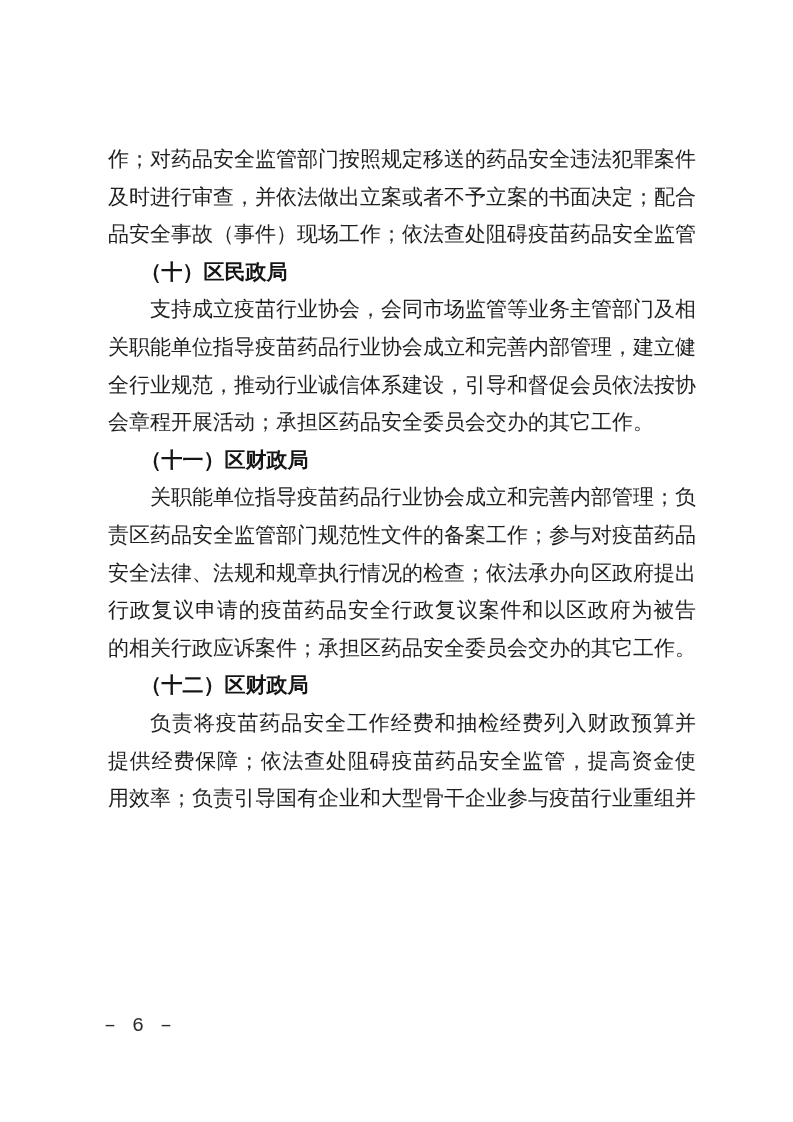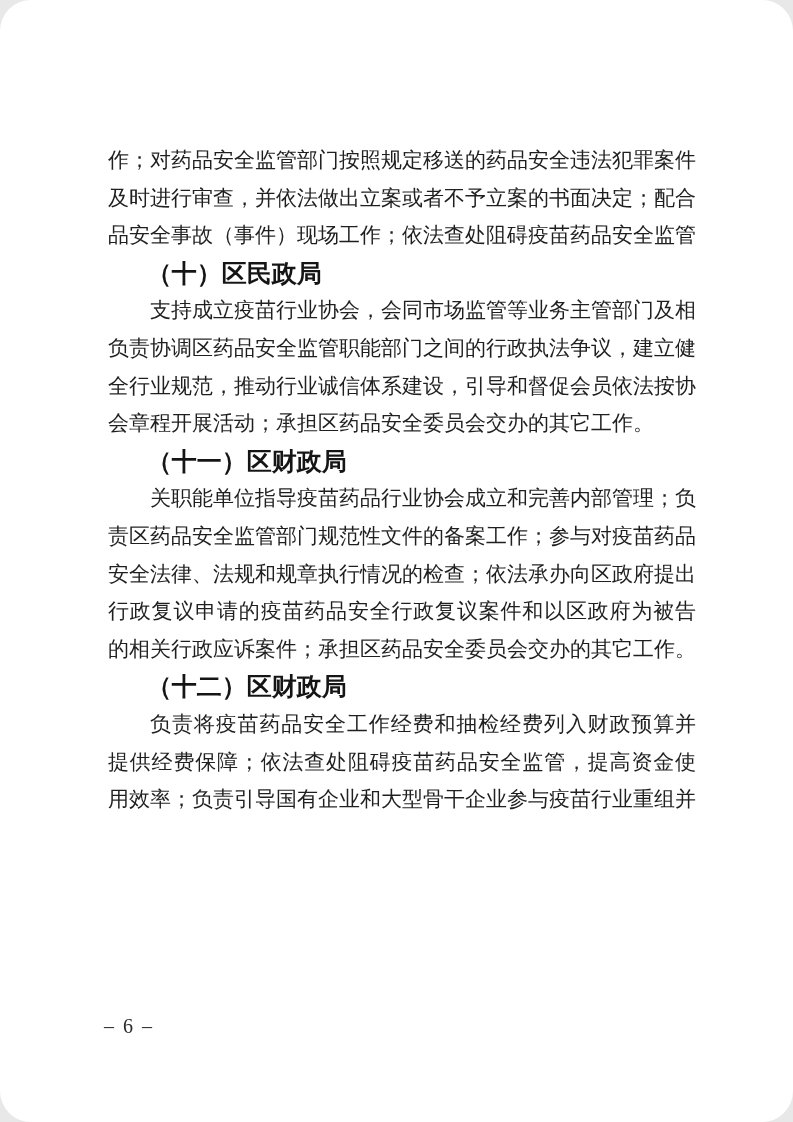--- a/index.html
+++ b/index.html
@@ -8,23 +8,22 @@
     padding: 0;
     background: #e8e8e8;
   }
   .page {
     position: relative;
     width: 793px;
     height: 1122px;
     margin: 0 auto;
     background: #ffffff;
     overflow: hidden;
-    font-family: Liberation Serif, serif;
+    font-family: Liberation Mono, monospace;
     color: #1f1f1f;
-    border-radius: 31px;
   }
   .text-block {
     position: absolute;
     left: 108px;
     top: 142px;
     width: 588px;
     font-size: 21px;
     line-height: 37.6px;
   }
   .para { margin: 0; }
@@ -37,21 +36,21 @@
     text-align: justify;
     text-align-last: justify;
   }
   .line.first {
     text-indent: 2em;
   }
   .heading {
     margin: 0;
     height: 37.6px;
     line-height: 37.6px;
-    font-size: 25px;
+    font-size: 21px;
     font-weight: bold;
     color: #151515;
     text-indent: 1.55em;
     white-space: nowrap;
   }
   .page-number {
     position: absolute;
     left: 104px;
     top: 1012px;
     font-size: 20px;
@@ -69,21 +68,21 @@
 
     <div class="para">
       <div class="line j">作；对药品安全监管部门按照规定移送的药品安全违法犯罪案件</div>
       <div class="line j">及时进行审查，并依法做出立案或者不予立案的书面决定；配合</div>
       <div class="line j">品安全事故（事件）现场工作；依法查处阻碍疫苗药品安全监管</div>
     </div>
 
     <h2 class="heading">（十）区民政局</h2>
     <div class="para">
       <div class="line j first">支持成立疫苗行业协会，会同市场监管等业务主管部门及相</div>
-      <div class="line j">负责协调区药品安全监管职能部门之间的行政执法争议，建立健</div>
+      <div class="line j">关职能单位指导疫苗药品行业协会成立和完善内部管理，建立健</div>
       <div class="line j">全行业规范，推动行业诚信体系建设，引导和督促会员依法按协</div>
       <div class="line">会章程开展活动；承担区药品安全委员会交办的其它工作。</div>
     </div>
 
     <h2 class="heading">（十一）区财政局</h2>
     <div class="para">
       <div class="line j first">关职能单位指导疫苗药品行业协会成立和完善内部管理；负</div>
       <div class="line j">责区药品安全监管部门规范性文件的备案工作；参与对疫苗药品</div>
       <div class="line j">安全法律、法规和规章执行情况的检查；依法承办向区政府提出</div>
       <div class="line j">行政复议申请的疫苗药品安全行政复议案件和以区政府为被告</div>

